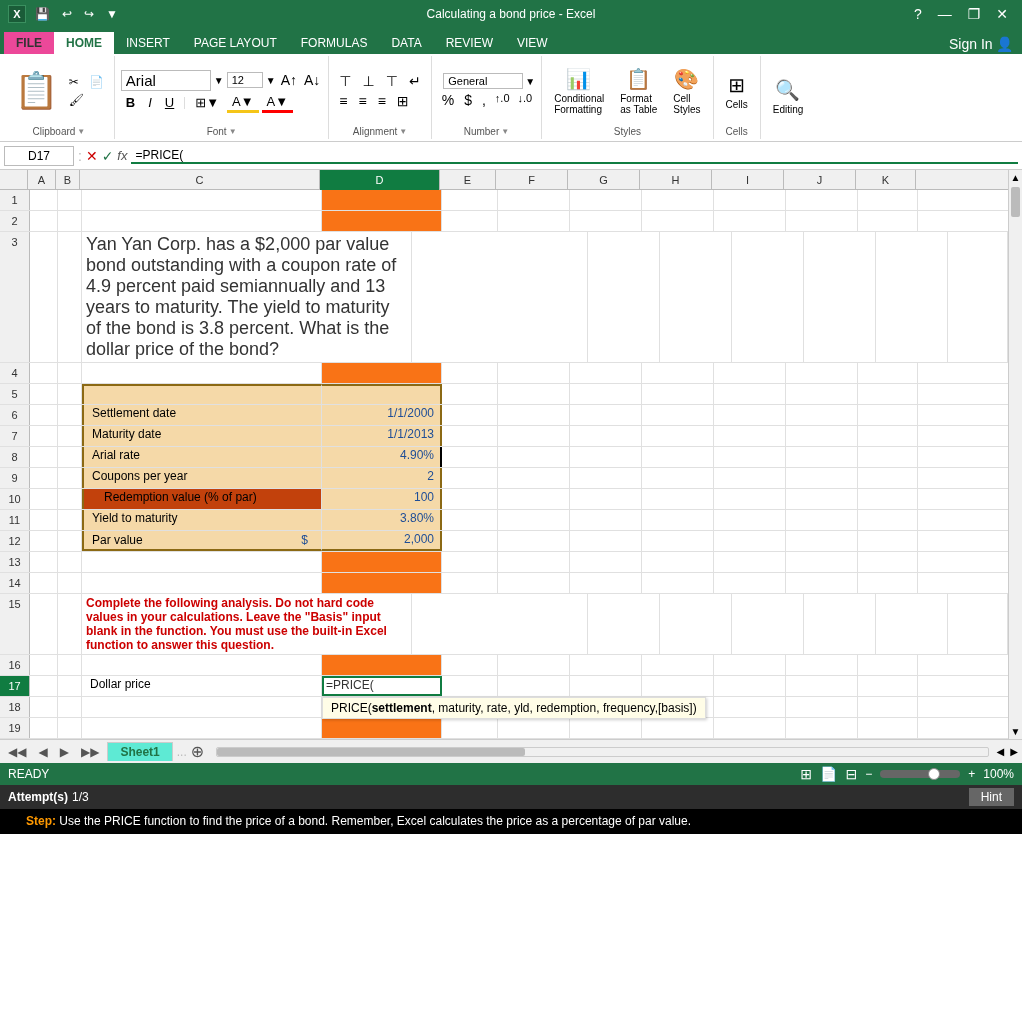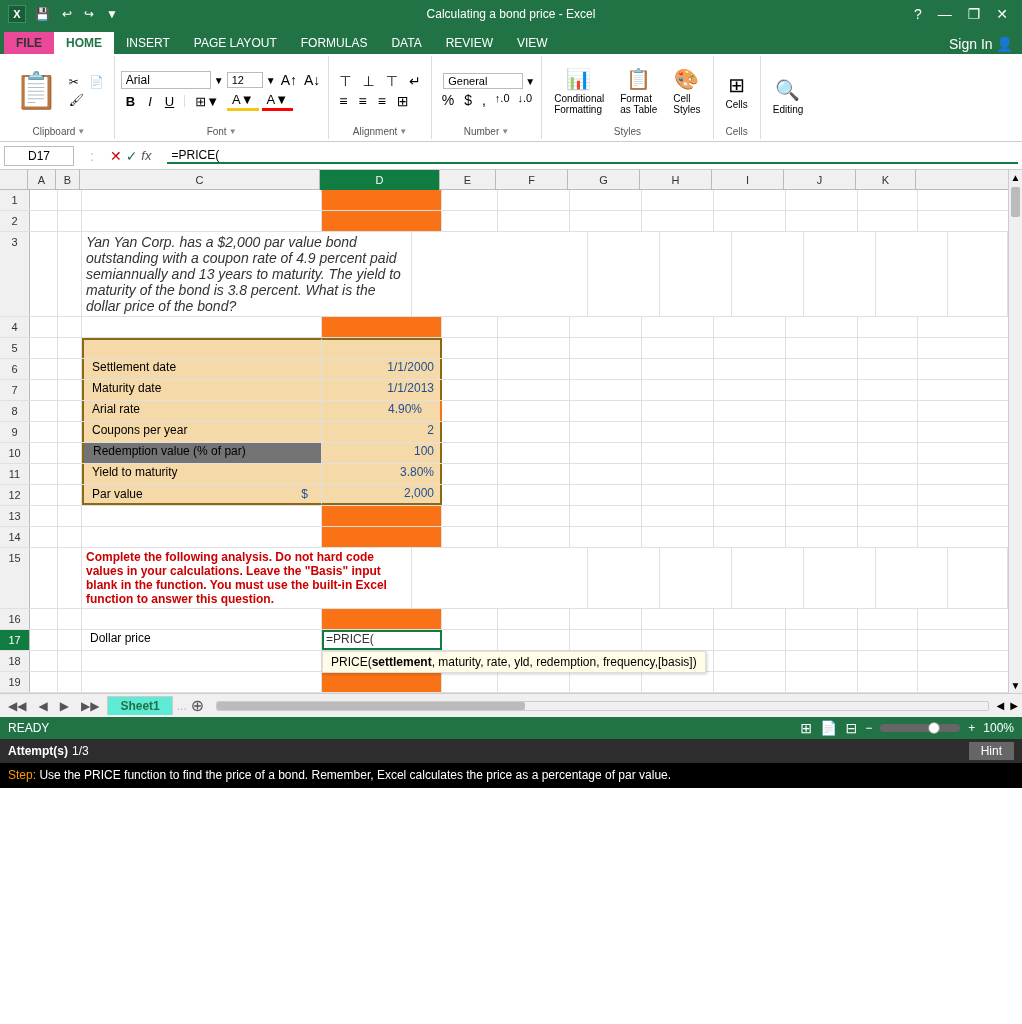--- a/index.html
+++ b/index.html
@@ -104,21 +104,21 @@
       display: flex;
       flex-direction: column;
       gap: 2px;
     }
     .font-row1 { display: flex; align-items: center; gap: 3px; }
     .font-row2 { display: flex; align-items: center; gap: 3px; }
     .font-name-box {
       border: 1px solid #bbb;
       padding: 1px 4px;
       width: 90px;
-      font-size: 12px;
+      font-size: 15px;
     }
     .font-size-box {
       border: 1px solid #bbb;
       padding: 1px 4px;
       width: 36px;
       font-size: 11px;
     }
     .font-size-btn { font-size: 14px; cursor: pointer; padding: 0 2px; }
     .bold-btn { font-weight: bold; padding: 1px 5px; cursor: pointer; font-size: 13px; }
     .italic-btn { font-style: italic; padding: 1px 5px; cursor: pointer; font-size: 13px; }
@@ -163,21 +163,21 @@
       border-radius: 2px;
     }
     .style-btn .btn-icon { font-size: 20px; }
 
     
     .formula-bar {
       display: flex;
       align-items: center;
       border-bottom: 1px solid #ccc;
       padding: 2px 4px;
-      gap: 16px;
+      gap: 4px;
       height: 28px;
       background: #fff;
     }
     .name-box {
       border: 1px solid #bbb;
       padding: 2px 4px;
       width: 70px;
       font-size: 12px;
       text-align: center;
     }
@@ -338,21 +338,21 @@
     }
 
     
     .step-bar {
       background: #000;
       color: white;
       padding: 4px 8px;
       font-size: 12px;
       line-height: 1.4;
     }
-    .step-label { color: #ff9900; font-weight: normal; }
+    .step-label { color: #ff9900; font-weight: bold; margin-left: 18px; }
 
     
     .grid-wrapper {
       display: flex;
       flex: 1;
       overflow: hidden;
       position: relative;
     }
     .grid-main {
       flex: 1;
@@ -651,21 +651,21 @@
         <div class="grid-cell col-h"></div>
         <div class="grid-cell col-i"></div>
         <div class="grid-cell col-j"></div>
         <div class="grid-cell col-k"></div>
       </div>
 
       <div class="grid-row row-tall-3" style="min-height:60px;">
         <div class="row-num">3</div>
         <div class="grid-cell col-a"></div>
         <div class="grid-cell col-b"></div>
-        <div class="grid-cell col-c" style="overflow:visible;white-space:normal;width:360px;font-size:14px;padding:2px 4px;color:#333;font-style:italic;" colspan="5">
+        <div class="grid-cell col-c" style="overflow:visible;white-space:normal;width:360px;font-size:18px;padding:2px 4px;color:#333;" colspan="5">
           <span>Yan Yan Corp. has a $2,000 par value bond outstanding with a coupon rate of 4.9 percent paid semiannually and 13 years to maturity. The yield to maturity of the bond is 3.8 percent. What is the dollar price of the bond?</span>
         </div>
         <div class="grid-cell col-d selected-col" style="visibility:hidden;"></div>
         <div class="grid-cell col-e"></div>
         <div class="grid-cell col-f"></div>
         <div class="grid-cell col-g"></div>
         <div class="grid-cell col-h"></div>
         <div class="grid-cell col-i"></div>
         <div class="grid-cell col-j"></div>
         <div class="grid-cell col-k"></div>
@@ -729,21 +729,21 @@
         <div class="grid-cell col-i"></div>
         <div class="grid-cell col-j"></div>
         <div class="grid-cell col-k"></div>
       </div>
 
       <div class="grid-row">
         <div class="row-num">8</div>
         <div class="grid-cell col-a"></div>
         <div class="grid-cell col-b"></div>
         <div class="grid-cell col-c" style="background:#f5d9a8;border-left:2px solid #8b6914;padding-left:8px;">Arial rate</div>
-        <div class="grid-cell col-d selected-col" style="background:#f5d9a8;border-right:2px solid #f97316;text-align:right;color:#1f4e97;padding-right:18px;">4.90%</div>
+        <div class="grid-cell col-d selected-col" style="background:#f5d9a8;border-right:2px solid #000000;text-align:right;color:#1f4e97;padding-right:6px;">4.90%</div>
         <div class="grid-cell col-e"></div>
         <div class="grid-cell col-f"></div>
         <div class="grid-cell col-g"></div>
         <div class="grid-cell col-h"></div>
         <div class="grid-cell col-i"></div>
         <div class="grid-cell col-j"></div>
         <div class="grid-cell col-k"></div>
       </div>
 
       <div class="grid-row">
@@ -758,21 +758,21 @@
         <div class="grid-cell col-h"></div>
         <div class="grid-cell col-i"></div>
         <div class="grid-cell col-j"></div>
         <div class="grid-cell col-k"></div>
       </div>
 
       <div class="grid-row">
         <div class="row-num">10</div>
         <div class="grid-cell col-a"></div>
         <div class="grid-cell col-b"></div>
-        <div class="grid-cell col-c" style="background:#737373;border-left:2px solid #8b6914;padding-left:9px;">Redemption value (% of par)</div>
+        <div class="grid-cell col-c" style="background:#c2410c;border-left:2px solid #8b6914;padding-left:20px;">Redemption value (% of par)</div>
         <div class="grid-cell col-d selected-col" style="background:#f5d9a8;border-right:2px solid #8b6914;text-align:right;color:#1f4e97;padding-right:6px;">100</div>
         <div class="grid-cell col-e"></div>
         <div class="grid-cell col-f"></div>
         <div class="grid-cell col-g"></div>
         <div class="grid-cell col-h"></div>
         <div class="grid-cell col-i"></div>
         <div class="grid-cell col-j"></div>
         <div class="grid-cell col-k"></div>
       </div>
 

